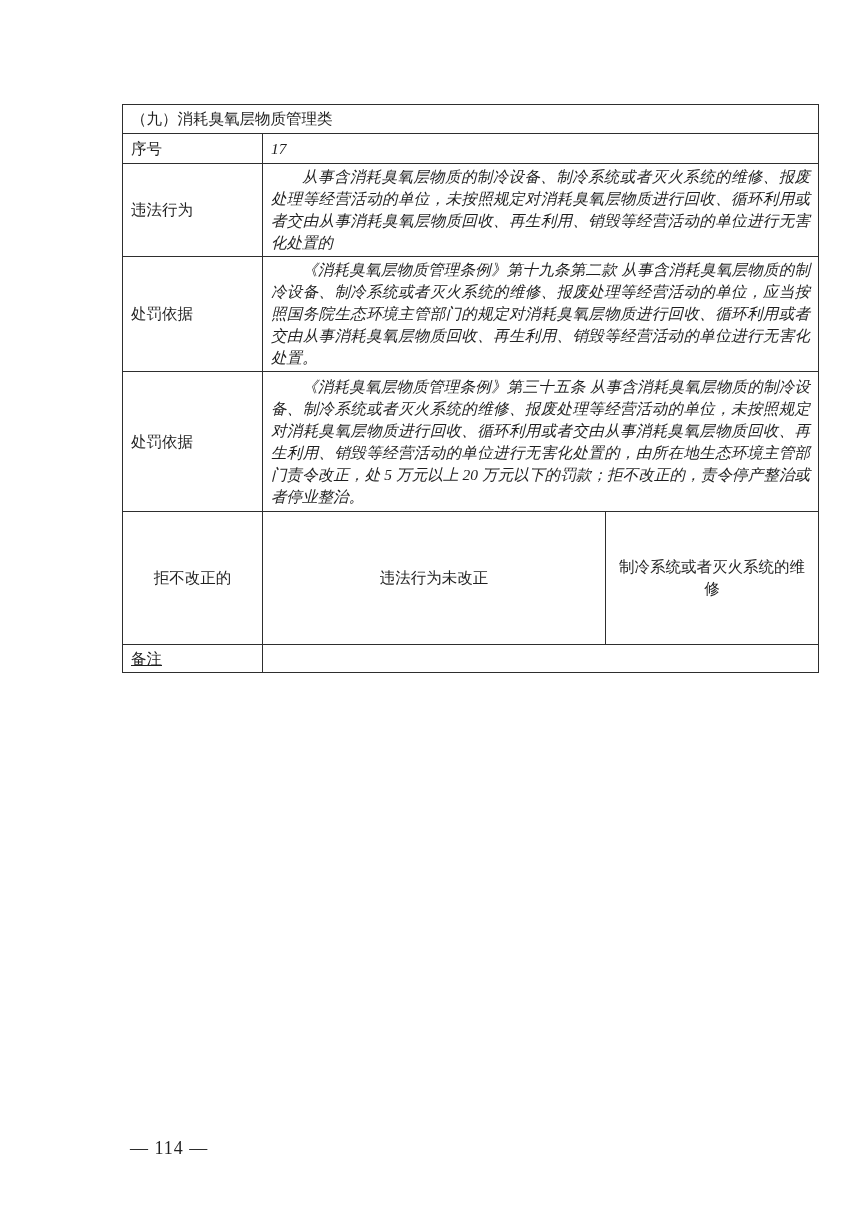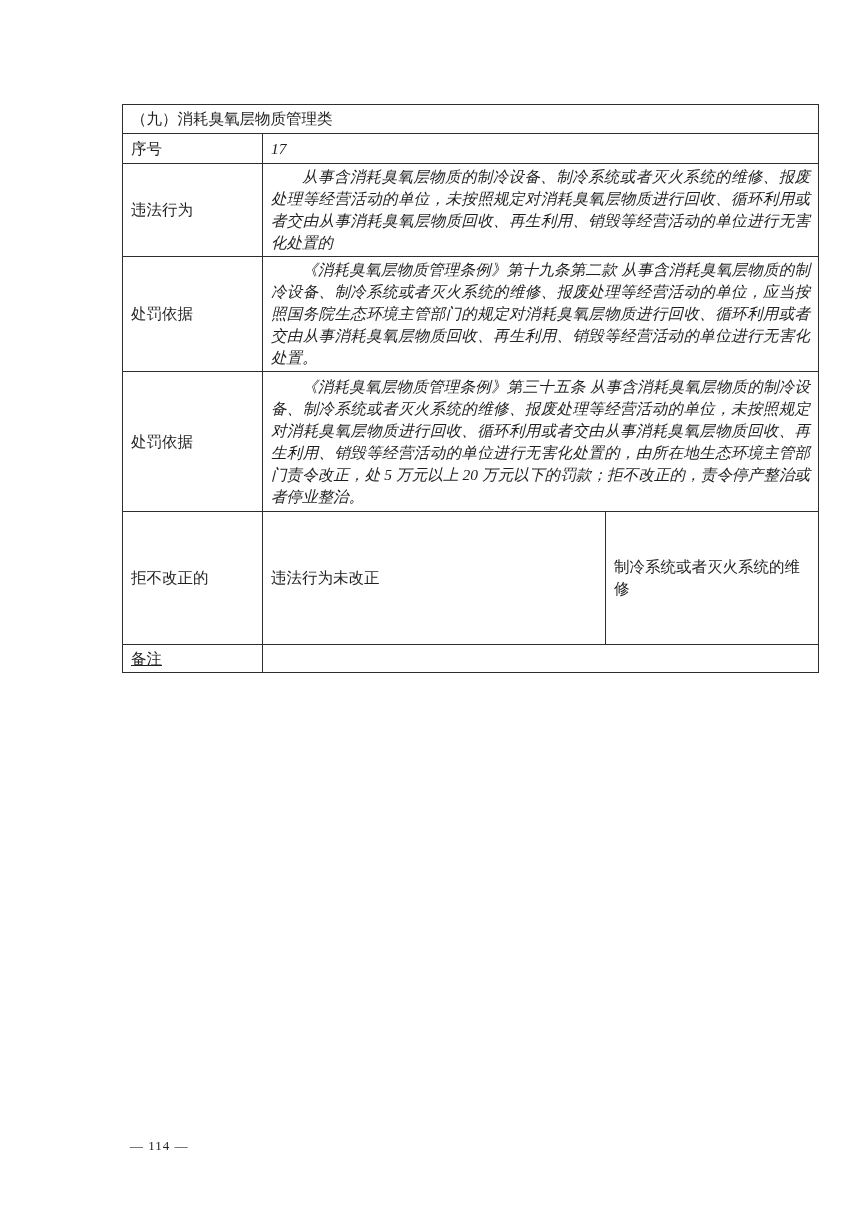--- a/index.html
+++ b/index.html
@@ -40,27 +40,27 @@
   .indent {
     text-indent: 2em;
     margin-left: 22px;
   }
   tr.r-cat    { height: 29px; }
   tr.r-serial { height: 30px; }
   tr.r-act    { height: 92px; }
   tr.r-clause { height: 114px; }
   tr.r-basis  { height: 140px; }
   tr.r-dhead  { height: 30px; }
-  tr.r-drow   { height: 133px; }
+  tr.r-drow   { height: 133px; text-align: center; }
   tr.r-remark { height: 28px; text-decoration: underline; }
   .page-footer {
     position: absolute;
     left: 130px;
     top: 1138px;
-    font-size: 13px;
+    font-size: 18px;
     letter-spacing: 1px;
     color: #1f1f1f;
   }
 </style>
 </head>
 <body>
 
 <table class="doc-table">
   <colgroup>
     <col style="width:140px">

